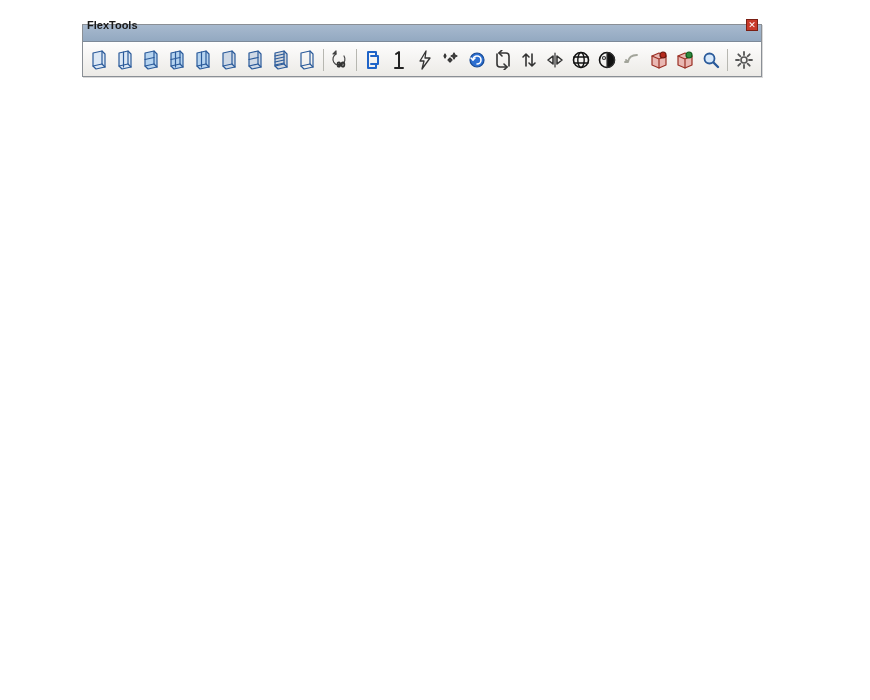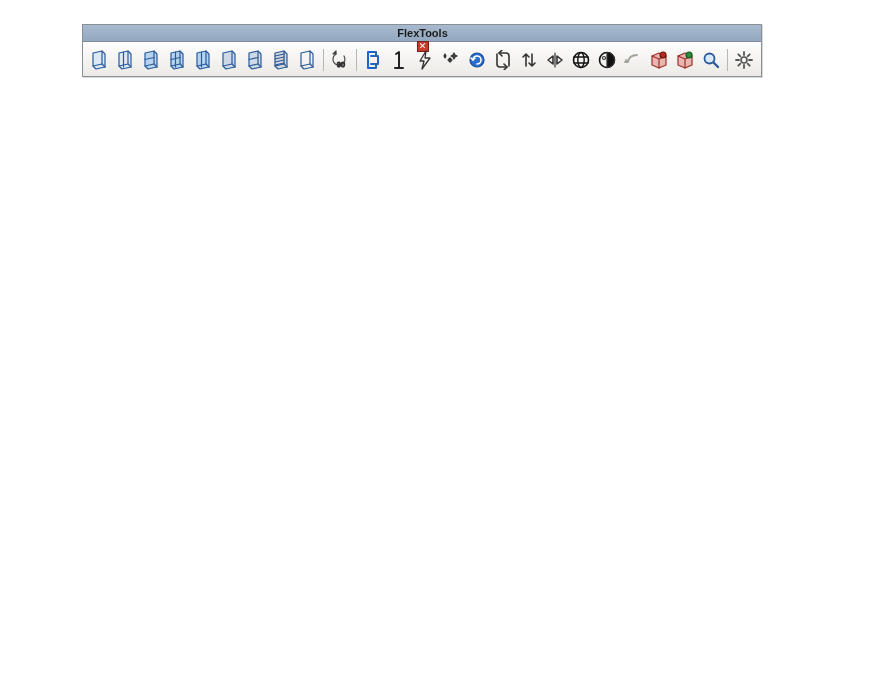--- a/index.html
+++ b/index.html
@@ -19,21 +19,20 @@
     background: #f2f2f0;
   }
   .titlebar {
     height: 16px;
     background: linear-gradient(#a7b9ce, #93a9c1);
     display: flex;
     align-items: center;
     justify-content: space-between;
     padding: 0 3px 16px 4px;
     border-bottom: 1px solid #7d8a99;
-    flex-direction: column;
   }
   .titlebar-title {
     font-size: 11px;
     font-weight: 700;
     color: #1b1b1b;
     line-height: 16px;
   }
   .close-btn {
     width: 12px;
     height: 12px;

